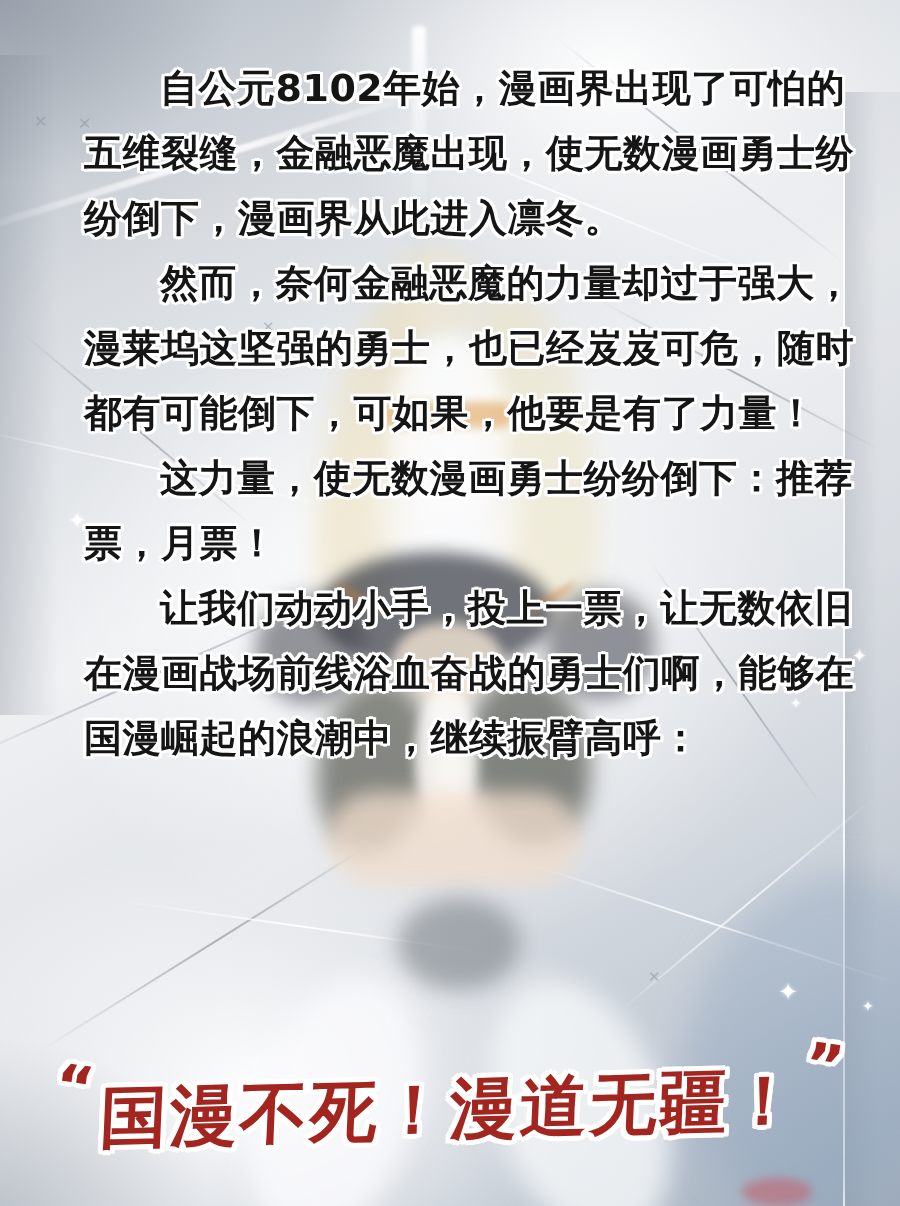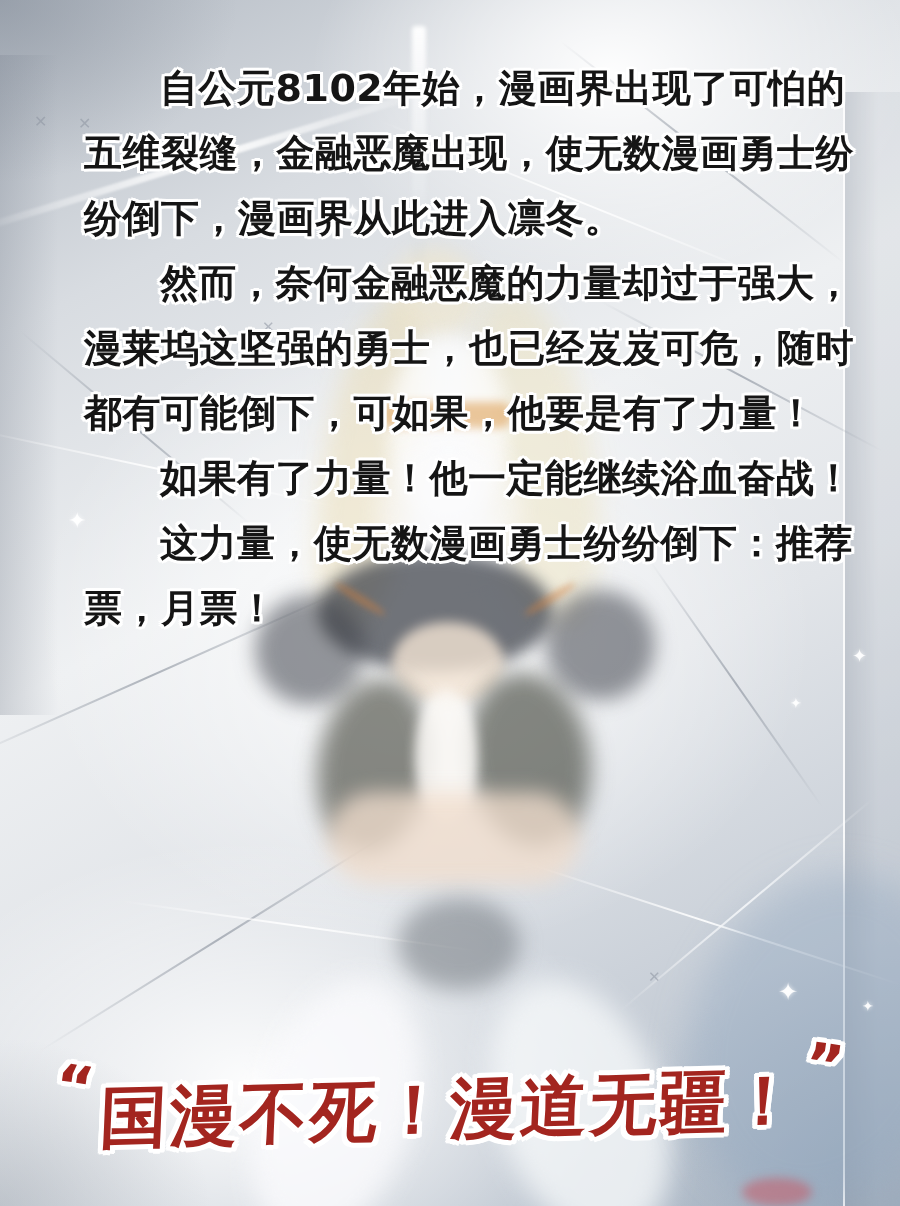--- a/index.html
+++ b/index.html
@@ -168,21 +168,21 @@
     <span class="sparkle" style="left:820px; top:1038px; font-size:18px;">✦</span>
     <span class="sparkle" style="left:862px; top:998px; font-size:14px;">✦</span>
     <span class="sparkle" style="left:205px; top:1118px; font-size:16px;">✦</span>
     <span class="sparkle gray" style="left:648px; top:968px; font-size:15px;">✕</span>
     <span class="sparkle" style="left:718px; top:145px; font-size:14px;">✦</span>
   </div>
 
   <div class="text-layer">
     <p class="para">自公元8102年始，漫画界出现了可怕的五维裂缝，金融恶魔出现，使无数漫画勇士纷纷倒下，漫画界从此进入凛冬。</p>
     <p class="para">然而，奈何金融恶魔的力量却过于强大，漫莱坞这坚强的勇士，也已经岌岌可危，随时都有可能倒下，可如果，他要是有了力量！</p>
-    <p class="para">如果有了力量！他一定能继续浴血奋战！</p>
     <p class="para">这力量，使无数漫画勇士纷纷倒下：推荐票，月票！</p>
+    <p class="para">让我们动动小手，投上一票，让无数依旧在漫画战场前线浴血奋战的勇士们啊，能够在国漫崛起的浪潮中，继续振臂高呼：</p>
   </div>
 
   <div class="slogan">
     <span class="quote open">“</span><span class="slogan-text">国漫不死！漫道无疆！</span><span class="quote close">”</span>
   </div>
 
 </div>
 
 </body></html>

